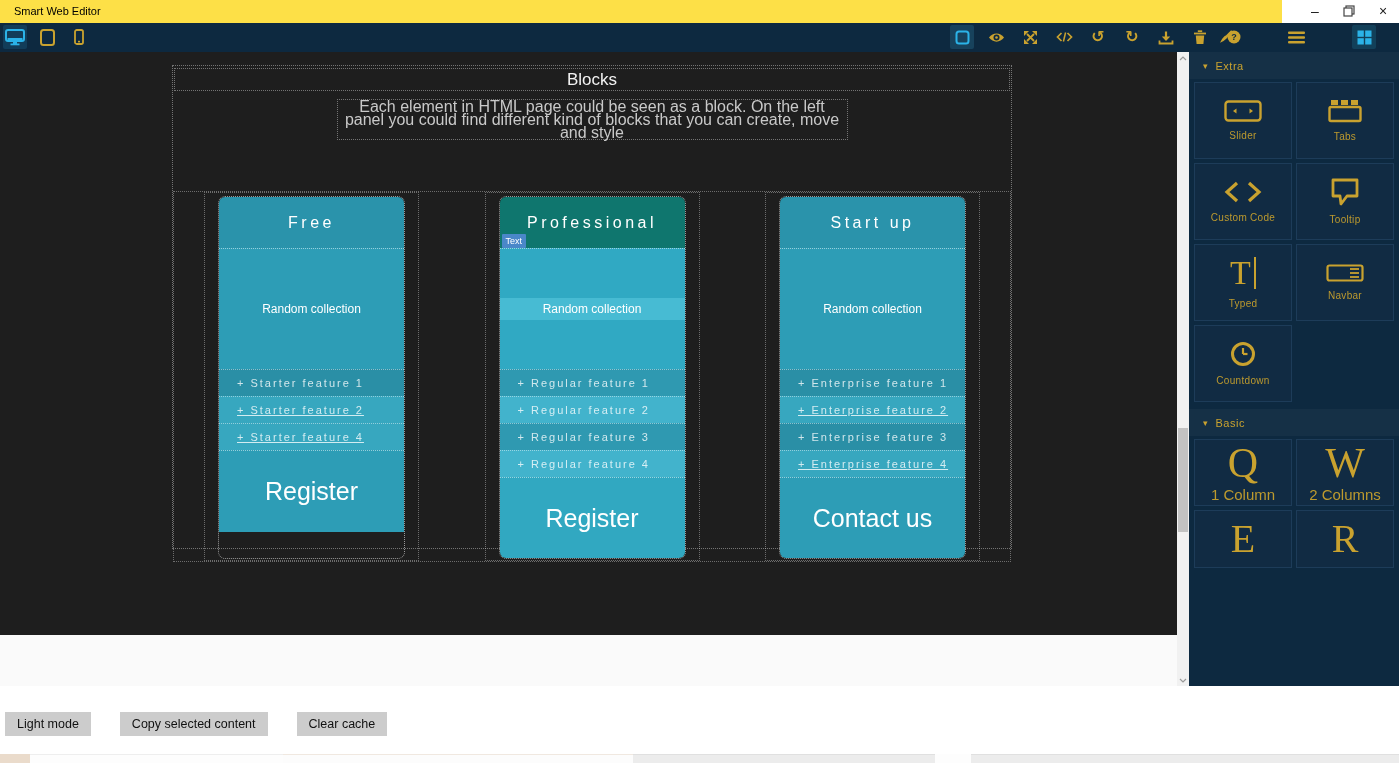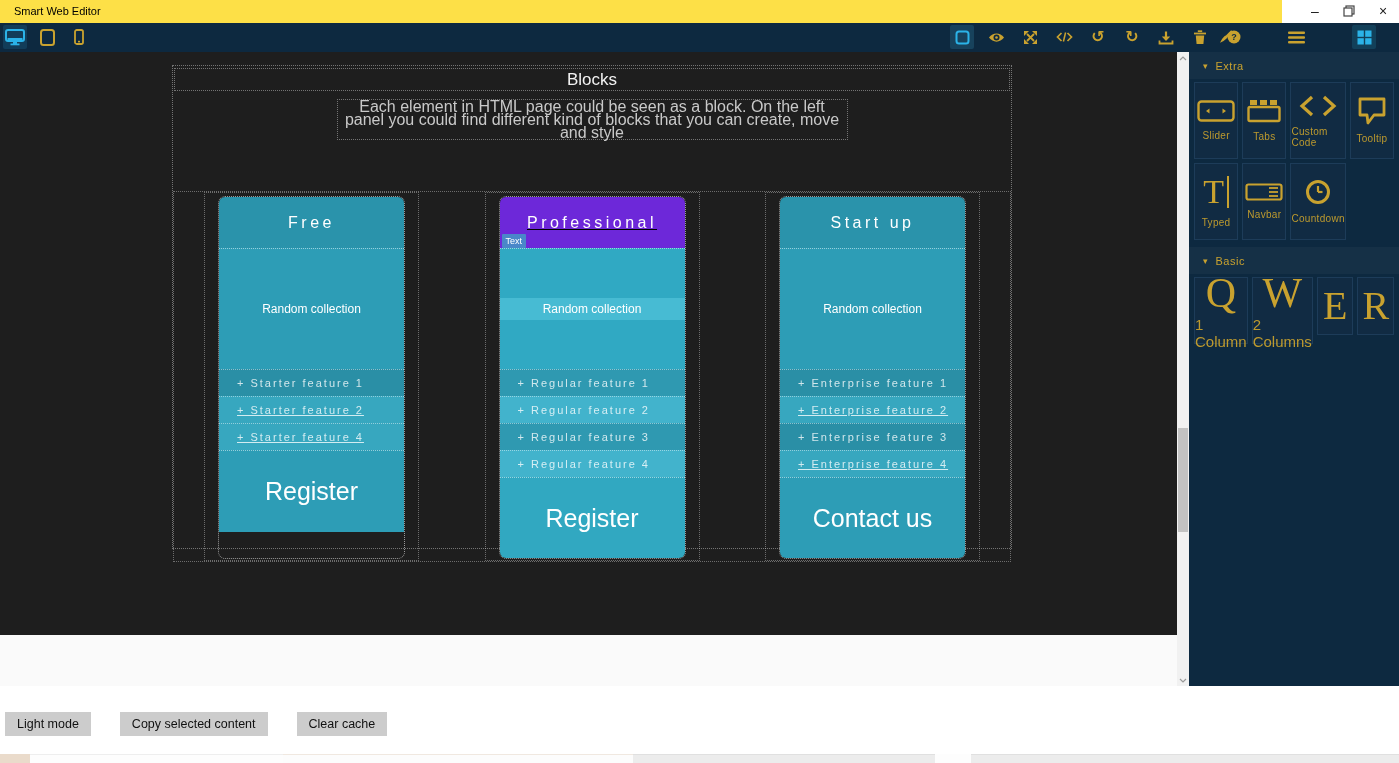--- a/index.html
+++ b/index.html
@@ -47,41 +47,41 @@
   .c-footer { height:82px; border-top:1px dotted rgba(255,255,255,.5); display:flex; align-items:center; justify-content:center; }
   .c-action { color:#fff; font-size:25px; }
 
   
   .card-a .c-header { background:#2a93ab; }
   .card-a .c-body   { background:#2d9db6; }
   .card-a .f1, .card-a .f3 { background:#2a8fa6; }
   .card-a .f2, .card-a .f4 { background:#37a7bf;text-decoration:underline; }
   .card-a .c-footer { background:#2d9db6; }
   
-  .card-b .c-header { background:#6d28d9;text-decoration:underline; }
+  .card-b .c-header { background:#0f766e; }
   .card-b .c-body   { background:#30a9c3; }
   .card-b .c-band   { background:#47bbd3; }
   .card-b .f1, .card-b .f3 { background:#2f99b1; }
   .card-b .f2, .card-b .f4 { background:#42b3cc; }
   .card-b .c-footer { background:#31a8c1; }
 
   .text-badge { position:absolute; left:2px; top:37px; background:#4a87c9; color:#fff; font-size:9px; padding:2px 4px 2px 4px; z-index:3; border-radius:1px; }
 
   
   .v-scrollbar { position:absolute; left:1177px; top:52px; width:12px; height:634px; background:#f1f1f1; }
   .sb-arrow { position:absolute; left:0; width:12px; height:12px; display:flex; align-items:center; justify-content:center; }
   .sb-arrow svg { display:block; }
   .sb-thumb { position:absolute; left:1px; top:376px; width:10px; height:104px; background:#c2c2c2; }
 
   
   .sidebar { position:absolute; left:1189px; top:52px; width:210px; height:634px; background:#0d2940; }
   .sb-section-header { display:flex; align-items:center; gap:8px; padding:8px 14px 7px 14px; background:rgba(255,255,255,.035); }
   .sb-caret { color:#c9a22f; font-size:9px; font-family:"DejaVu Sans", sans-serif; }
   .sb-section-label { color:#c9a22f; font-size:11px; letter-spacing:.5px; }
-  .sb-grid { display:grid; grid-template-columns:1fr 1fr 1fr 1fr; gap:4px; padding:3px 5px; }
+  .sb-grid { display:grid; grid-template-columns:1fr 1fr; gap:4px; padding:3px 5px; }
   .sb-card { background:#112b43; border:1px solid #1d3c59; display:flex; flex-direction:column; align-items:center; justify-content:center; height:77px; }
   .sb-card .sb-icon { display:flex; align-items:center; justify-content:center; }
   .sb-card svg { display:block; }
   .sb-label { margin-top:8px; color:#bd9a2e; font-size:10px; letter-spacing:.3px; }
   .sb-card-short { height:67px; }
   .sb-card-tiny { height:58px; }
   .sb-letter { font-family:"Liberation Serif", serif; color:#c9a22f; font-size:42px; line-height:1; }
   .sb-letter-sm { font-size:40px; }
   .sb-label-sm { margin-top:2px; color:#bd9a2e; font-size:15px; }
   .typed-icon { display:flex; align-items:flex-start; }

